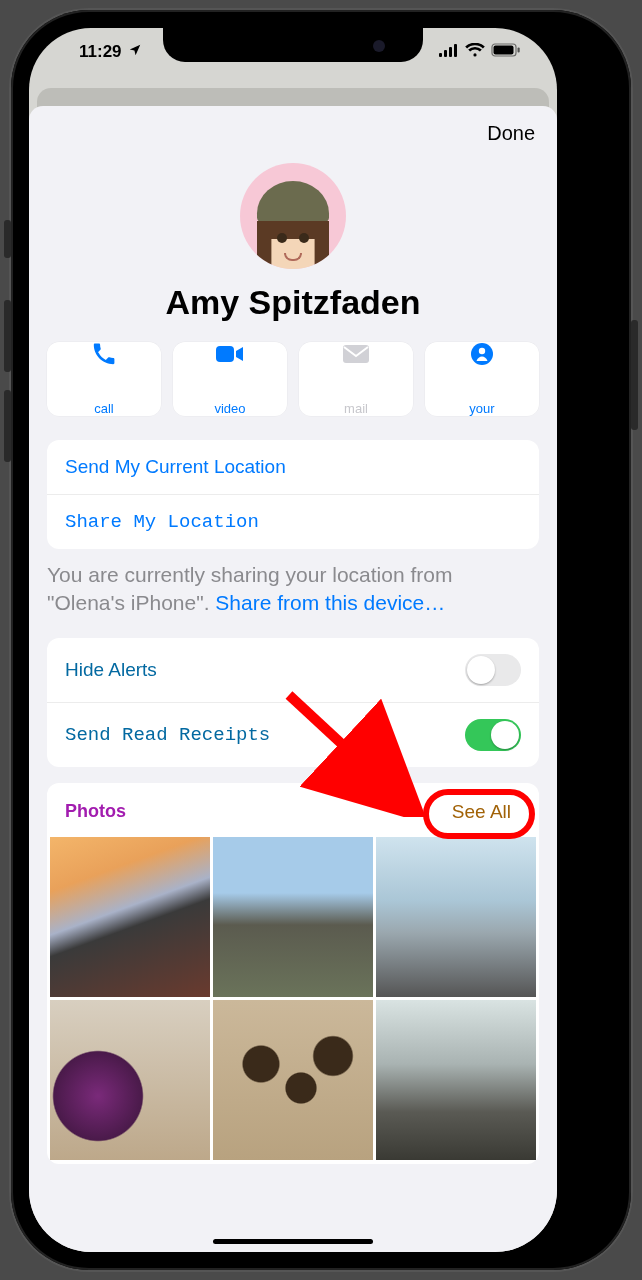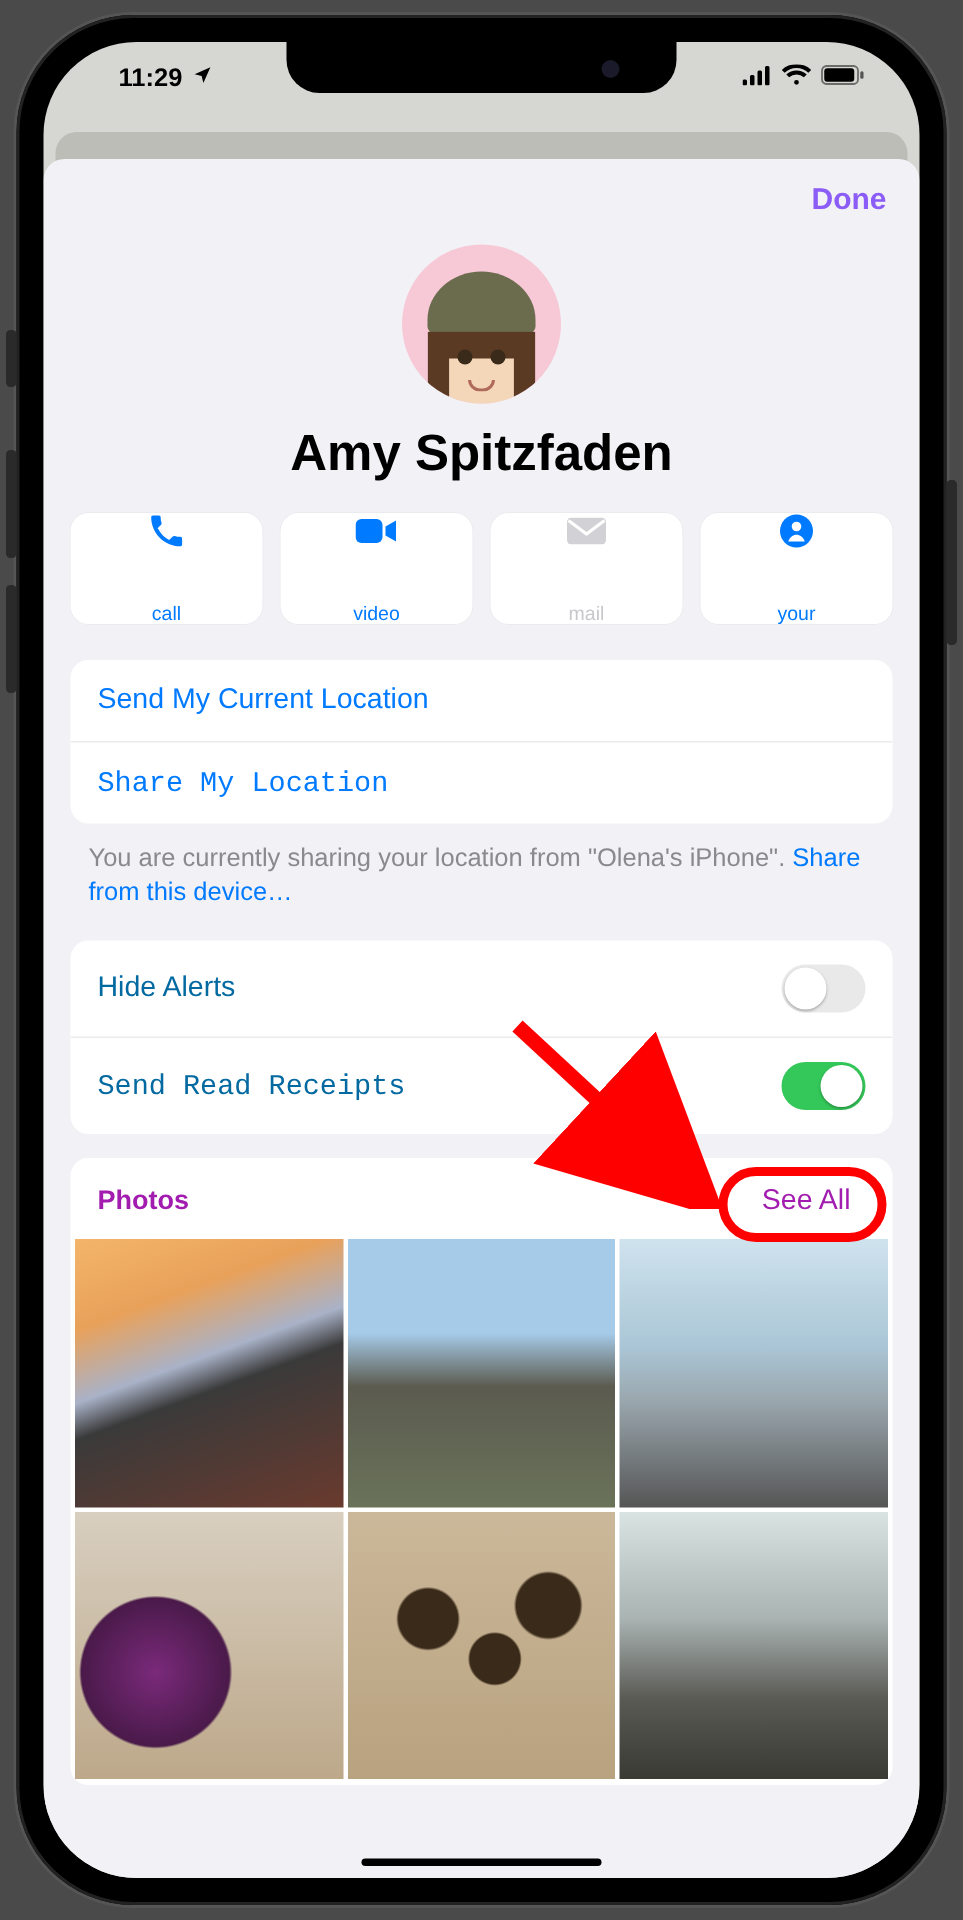--- a/index.html
+++ b/index.html
@@ -20,21 +20,21 @@
     position: relative;
     box-shadow: inset 0 0 0 2px #222, 0 0 0 2px #555;
   }
   .side-btn { position: absolute; background: #2a2a2a; border-radius: 3px; }
   .side-btn.mute   { left: -7px; top: 210px; width: 7px; height: 38px; }
   .side-btn.vol1   { left: -7px; top: 290px; width: 7px; height: 72px; }
   .side-btn.vol2   { left: -7px; top: 380px; width: 7px; height: 72px; }
   .side-btn.power  { right: -7px; top: 310px; width: 7px; height: 110px; }
 
   .screen {
-    width: 584px;
+    width: 528px;
     height: 1224px;
     background: #d6d6d2;
     border-radius: 62px;
     overflow: hidden;
     position: relative;
   }
 
   .notch {
     position: absolute;
     top: 0; left: 50%; transform: translateX(-50%);
@@ -74,21 +74,21 @@
     background: #f2f2f6;
     border-top-left-radius: 14px;
     border-top-right-radius: 14px;
     display: flex; flex-direction: column;
   }
 
   .done-row {
     display:flex; justify-content:flex-end;
     padding: 16px 22px 0 22px;
   }
-  .done-btn { color:#8b5cf6; font-size:20px; font-weight:700; background:none; border:none; }
+  .done-btn { color:#000000; font-size:20px; font-weight:400; background:none; border:none; }
 
   .contact-header { display:flex; flex-direction:column; align-items:center; margin-top:18px; }
   .avatar {
     width:106px; height:106px; border-radius:50%;
     background:#f7c8d6;
     display:flex; align-items:flex-end; justify-content:center;
     overflow:hidden;
   }
   .memoji .face{
     width:60px; height:70px; background:#f4d6b8; border-radius:42% 42% 46% 46%;
@@ -130,40 +130,40 @@
   .card .row {
     padding: 16px 18px;
     font-size:19px;
     display:flex; align-items:center; justify-content:space-between;
   }
   .card .row + .row { border-top:1px solid #ececec;font-family:Liberation Mono, monospace; }
   .link { color:#007aff; }
   .row .label-black { color:#0369a1; }
 
   .footnote {
-    font-size:17px; color:#8a8a8e; padding:12px 30px 14px 30px; line-height:1.35;
+    font-size:21px; color:#8a8a8e; padding:12px 30px 14px 18px; line-height:1.35;
   }
   .footnote .inline-link { color:#007aff; }
 
   .toggle {
     width:56px; height:32px; border-radius:16px; position:relative;
   }
   .toggle .knob {
     position:absolute; top:2px; width:28px; height:28px; background:#fff; border-radius:50%;
     box-shadow:0 1px 2px rgba(0,0,0,0.3);
   }
   .toggle.off { background:#e9e9ea; }
   .toggle.off .knob { left:2px; }
   .toggle.on  { background:#34c759; }
   .toggle.on  .knob { right:2px; }
 
   .photos-card { margin:16px 18px 0 18px; background:#fff; border-radius:12px; padding:14px 0 4px 0; }
   .photos-head { display:flex; justify-content:space-between; align-items:center; padding:0 18px 10px 18px; position:relative; }
   .photos-title { font-size:18px; font-weight:600; color:#a21caf; }
-  .see-all { color:#a21caf; font-size:19px; background:none; border:none; padding:4px 10px; }
+  .see-all { color:#a16207; font-size:19px; background:none; border:none; padding:4px 10px; }
 
   .photo-grid { display:grid; grid-template-columns:repeat(3,1fr); gap:3px; padding:0 3px; }
   .thumb { aspect-ratio:1/1; width:100%; }
   .t1{ background:linear-gradient(160deg,#f3b56a 0%,#e9a15a 25%,#a9b2c8 45%,#3a3a3a 55%,#6a3a2e 100%); }
   .t2{ background:linear-gradient(180deg,#a6cbe9 0%,#a6cbe9 35%,#5b5b4f 55%,#6a735a 100%); }
   .t3{ background:linear-gradient(180deg,#cfe3ee 0%,#aac6d6 40%,#9aa7ae 60%,#555 100%); }
   .t4{ background:radial-gradient(circle at 30% 60%,#7a2a7a 0%,#4a1a4a 30%,transparent 31%), linear-gradient(180deg,#d8cfc0 0%,#bda88a 100%); }
   .t5{ background:radial-gradient(circle at 30% 40%,#3a2a1a 0 12%,transparent 13%), radial-gradient(circle at 55% 55%,#3a2a1a 0 12%,transparent 13%), radial-gradient(circle at 75% 35%,#3a2a1a 0 12%,transparent 13%), linear-gradient(180deg,#cbb89a,#b8a27f); }
   .t6{ background:linear-gradient(180deg,#d9e3e2 0%,#a9b3b2 40%,#5a5a54 70%,#3a3a34 100%); }
 

